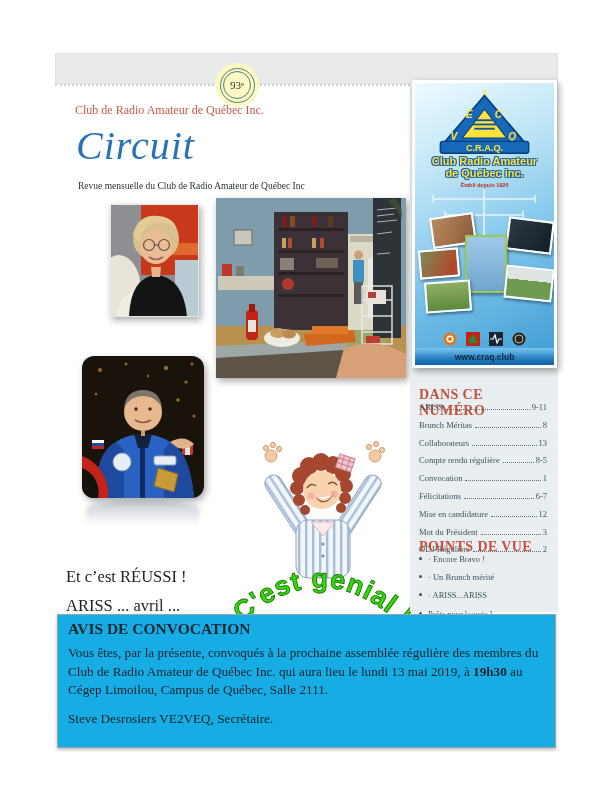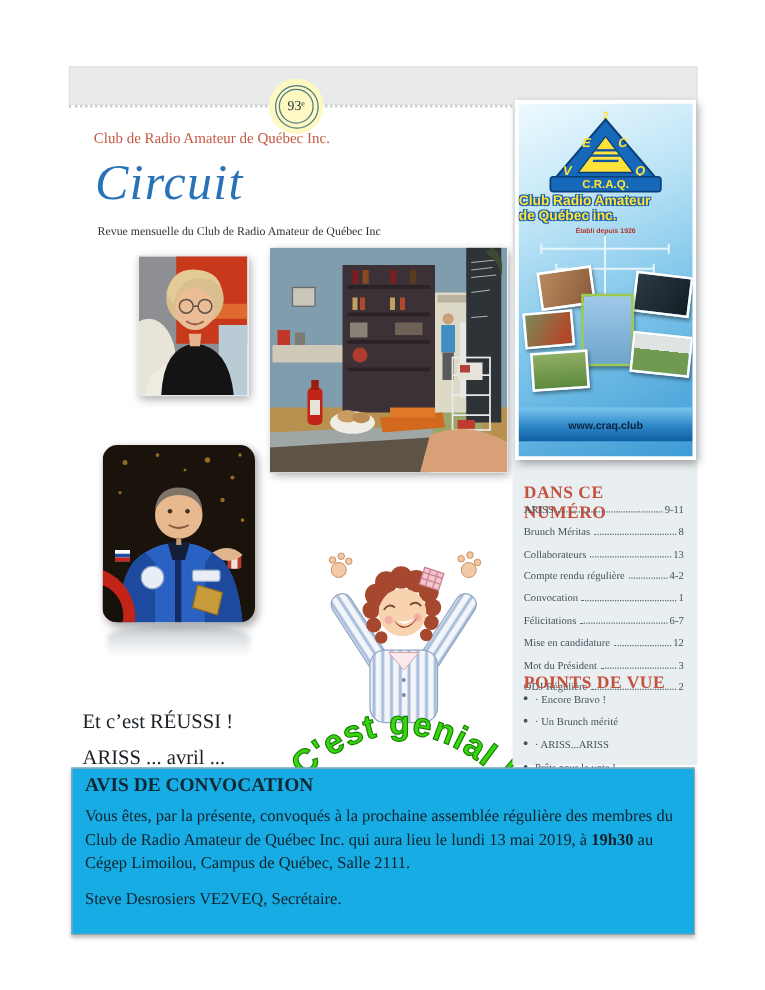--- a/index.html
+++ b/index.html
@@ -41,26 +41,26 @@
   #feature-line1{top:567px;}
   #feature-line2{top:596px;}
   #cartoon{position:absolute;left:233px;top:438px;width:180px;height:200px;}
 
   
   .sidebar-bg{position:absolute;left:410px;top:85px;width:148px;height:527px;background:#e9eef0;}
   .poster{position:absolute;left:412px;top:80px;width:145px;height:288px;background:#ffffff;
           padding:3px;box-sizing:border-box;box-shadow:2px 3px 7px rgba(0,0,0,.35);z-index:6;}
   .poster-inner{position:relative;width:100%;height:100%;overflow:hidden;
       background:linear-gradient(155deg,#eefaff 0%,#bde4f6 30%,#7cc4ea 60%,#3d9bd4 100%);}
-  .poster-club{position:absolute;left:0;top:72px;width:100%;
+  .poster-club{position:absolute;left:0;top:72px;width:100%;text-align:center;
       font-family:"Liberation Sans",sans-serif;font-weight:bold;font-size:11px;line-height:1.1;
       color:#ffe23a;text-shadow:1px 1px 0 #1b5fae,-1px 1px 0 #1b5fae,1px -1px 0 #1b5fae,-1px -1px 0 #1b5fae;}
   .poster-est{position:absolute;left:0;top:99px;width:100%;text-align:center;
       font-family:"Liberation Sans",sans-serif;font-weight:bold;font-size:5.5px;color:#b5322a;}
-  .poster-web{position:absolute;left:0;bottom:12px;width:100%;height:27px;
+  .poster-web{position:absolute;left:0;bottom:0;width:100%;height:17px;
       background:linear-gradient(to bottom,#79c6ef 0%,#2d86c6 55%,#0e5fa4 100%);
       display:flex;align-items:center;justify-content:center;
       font-family:"Liberation Sans",sans-serif;font-weight:bold;font-size:8.5px;color:#0c2340;}
   .mini{position:absolute;background:#7a8d62;border:2px solid #fff;box-shadow:1px 2px 3px rgba(0,0,0,.4);}
   .logos-row{position:absolute;left:0;bottom:19px;width:100%;display:flex;justify-content:center;gap:9px;}
 
   
   .side-heading{position:absolute;left:419px;width:130px;color:#c4503e;
       font-size:14px;font-weight:bold;letter-spacing:.4px;}
   #toc-heading{top:387px;}
@@ -389,21 +389,21 @@
         <span>8</span>
       </div>
     <div class="toc-row">
         <span>Collaborateurs</span>
         <span class="toc-dots"></span>
         <span>13</span>
       </div>
     <div class="toc-row">
         <span>Compte rendu régulière</span>
         <span class="toc-dots"></span>
-        <span>4-2</span>
+        <span>8-5</span>
       </div>
     <div class="toc-row">
         <span>Convocation</span>
         <span class="toc-dots"></span>
         <span>1</span>
       </div>
     <div class="toc-row">
         <span>Félicitations</span>
         <span class="toc-dots"></span>
         <span>6-7</span>

